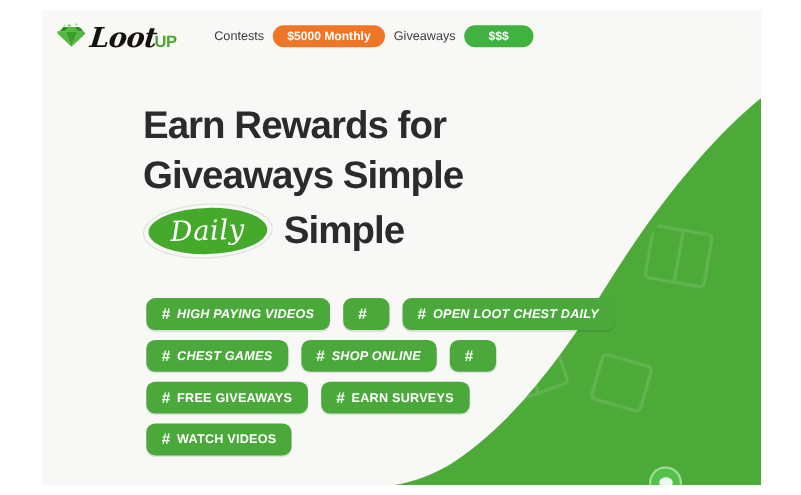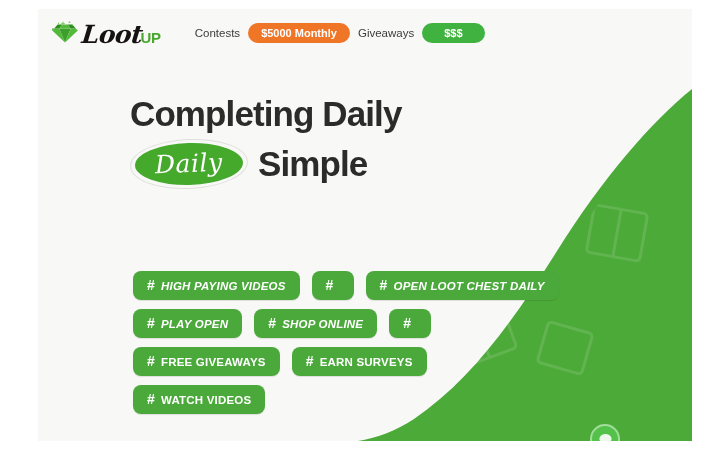--- a/index.html
+++ b/index.html
@@ -293,21 +293,22 @@
       <div class="nav-links">
         <span class="nav-link">Contests</span>
         <span class="nav-pill orange">$5000 Monthly</span>
         <span class="nav-link">Giveaways</span>
         <span class="nav-pill green">$$$</span>
       </div>
     </div>
 
     <div class="hero">
       <h1 class="headline">
-        <span class="line">Completing Daily</span>
+        <span class="line">Earn Rewards for</span>
+        <span class="line">Giveaways Simple</span>
         <span class="line line-3">
           <span class="daily-badge">
             <span class="daily-ring"></span>
             <span class="daily-oval"></span>
             <span class="daily-text">Daily</span>
           </span>
           <span>Simple</span>
         </span>
       </h1>
     </div>
@@ -319,21 +320,21 @@
       </span>
       <span class="tag italic">
         <span class="hash">#</span>
       </span>
       <span class="tag italic">
         <span class="hash">#</span>
         <span>OPEN LOOT CHEST DAILY</span>
       </span>
       <span class="tag italic">
         <span class="hash">#</span>
-        <span>PLAY OPEN</span>
+        <span>CHEST GAMES</span>
       </span>
       <span class="tag italic">
         <span class="hash">#</span>
         <span>SHOP ONLINE</span>
       </span>
       <span class="tag italic">
         <span class="hash">#</span>
       </span>
       <span class="tag">
         <span class="hash">#</span>

